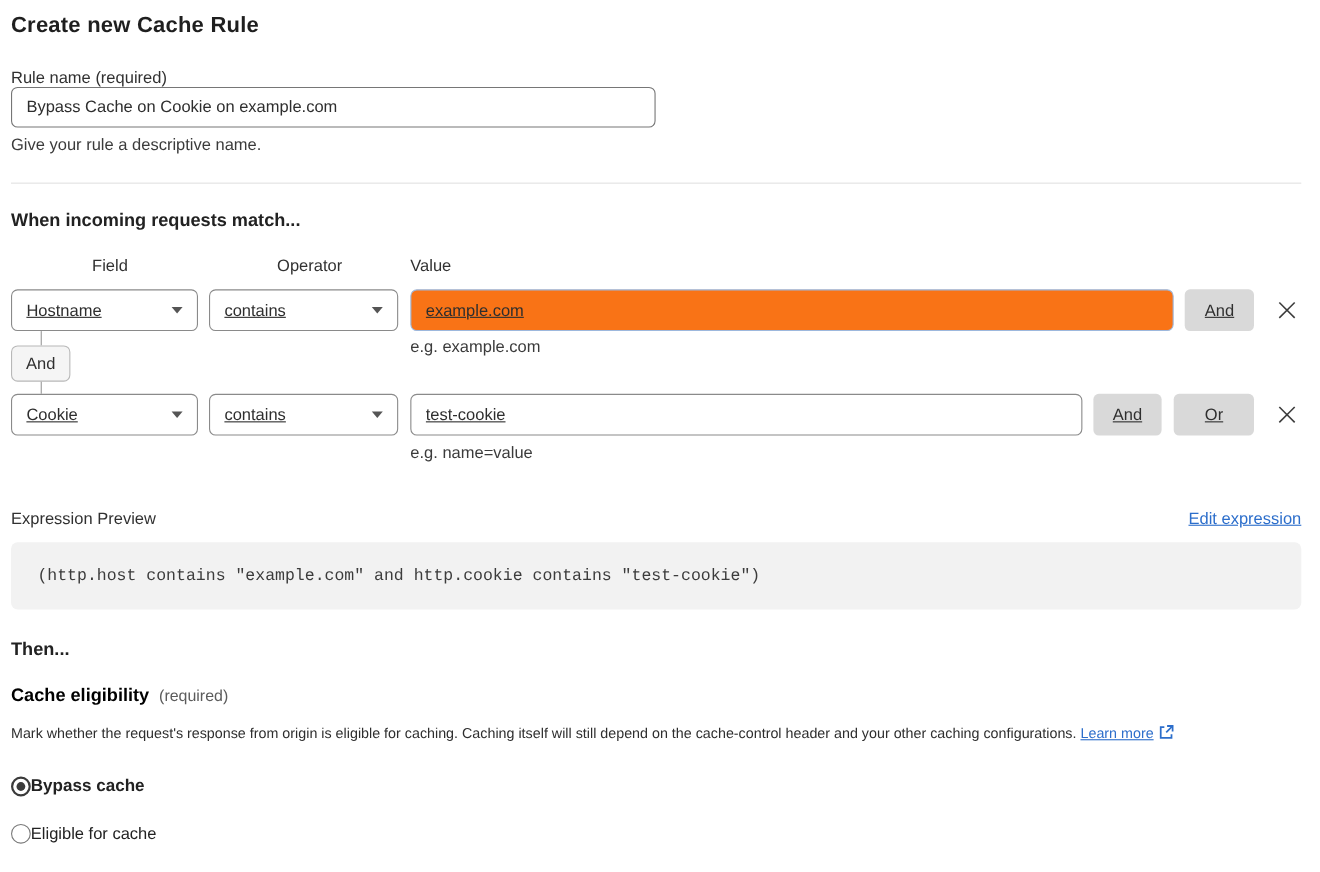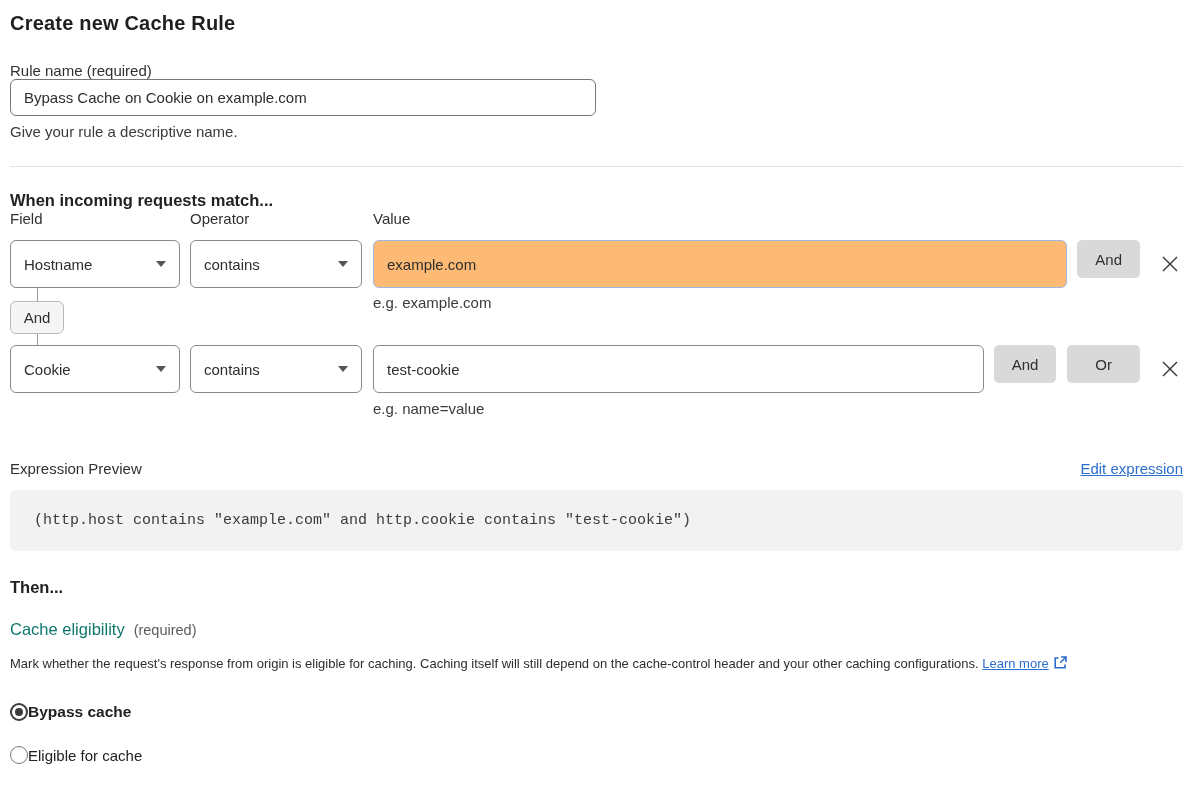--- a/index.html
+++ b/index.html
@@ -12,36 +12,36 @@
   .field-label { font-size:15px; color:#313131; margin-top:27px; }
   .name-input { margin-top:0; width:586px; height:37px; border:1px solid #767676;
     border-radius:6px; font-size:15px; color:#2e2e2e; padding:0 13px;
     font-family:"Liberation Sans", sans-serif; background:#fff; }
   .help-text { font-size:15px; color:#3b3b3b; margin-top:7px; }
 
   .divider { border:none; border-top:1px solid #e2e2e2; margin-top:26px; }
 
   .section-heading { font-size:16.5px; font-weight:700; color:#222; margin-top:24px; }
 
-  .col-labels { display:flex; font-size:15px; color:#313131; }
+  .col-labels { display:flex; margin-top:23px; font-size:15px; color:#313131;text-align:center; }
   .col-labels .c1 { width:180px; }
   .col-labels .c2 { width:183px; }
 
-  .cond-row { display:flex; align-items:stretch; height:48px; margin-top:13px; }
+  .cond-row { display:flex; align-items:stretch; height:38px; margin-top:13px;text-decoration:underline; }
   .select-box { display:flex; align-items:center; justify-content:space-between;
     border:1px solid #8a8a8a; border-radius:6px; background:#fff; padding:0 13px;
     font-size:15px; color:#2e2e2e; cursor:pointer; }
   .sel-field { width:170px; }
   .sel-op { width:172px; margin-left:10px;gap:48px; }
   .caret { width:0; height:0; border-left:5px solid transparent;
     border-right:5px solid transparent; border-top:6px solid #555; margin-left:8px; }
   .value-input { flex:1 1 auto; margin-left:11px; border:1px solid #8a8a8a;
     border-radius:6px; font-size:15px; color:#2e2e2e; padding:0 13px;
     font-family:"Liberation Sans", sans-serif; background:#fff; min-width:0; }
-  .value-highlight { background:#fdba74; border-color:#9db8dd; }
+  .value-highlight { background:#f97316; border-color:#9db8dd; }
   .gray-btn { margin-left:10px; border:none; background:#d9d9d9; color:#2f2f2f;
     font-size:15px; border-radius:5px; padding:0 18px; height:38px; cursor:pointer;
     font-family:"Liberation Sans", sans-serif; }
   .gray-btn.small { padding:0 28px; margin-left:11px; }
   .x-btn { margin-left:17px; background:none; border:none; cursor:pointer;
     align-self:center; width:26px; height:26px; display:flex; align-items:center;
     justify-content:center; padding:0; }
 
   .between-rows { position:relative; height:57px; }
   .hint { position:absolute; left:363px; top:6px; font-size:15px; color:#3b3b3b; }
@@ -56,21 +56,21 @@
   .expr-header { display:flex; justify-content:space-between; align-items:baseline; margin-top:43px; }
   .expr-label { font-size:15px; color:#313131; }
   .edit-link { font-size:15px; color:#2c6ecb; text-decoration:underline; cursor:pointer; }
   .code-block { margin-top:13px; background:#f2f2f2; border-radius:6px; height:61px;
     display:flex; align-items:center; padding:0 24px;
     font-family:"Liberation Mono", monospace; font-size:15px; color:#3c3c3c; }
 
   .then-heading { font-size:16.5px; font-weight:700; color:#222; margin-top:27px; }
 
   .elig-heading-row { margin-top:23px; display:flex; align-items:baseline; gap:9px; }
-  .elig-heading { font-size:16.5px; font-weight:400; color:#0f766e; }
+  .elig-heading { font-size:16.5px; font-weight:700; color:#000000; }
   .required-tag { font-size:14.5px; color:#5c5c5c; }
 
   .description { font-size:13px; color:#2e2e2e; line-height:24px; margin-top:13px; max-width:1160px; }
   .learn-link { color:#2c6ecb; text-decoration:underline; cursor:pointer; }
   .ext-icon { display:inline-block; vertical-align:-2px; margin-left:4px; }
 
   .radio-group { margin-top:25px; }
   .radio-row { display:flex; align-items:center; margin-bottom:25px; cursor:pointer; }
   .radio-outer { width:18px; height:18px; border-radius:50%; border:1.5px solid #7a7a7a;
     display:flex; align-items:center; justify-content:center; flex-shrink:0; }

